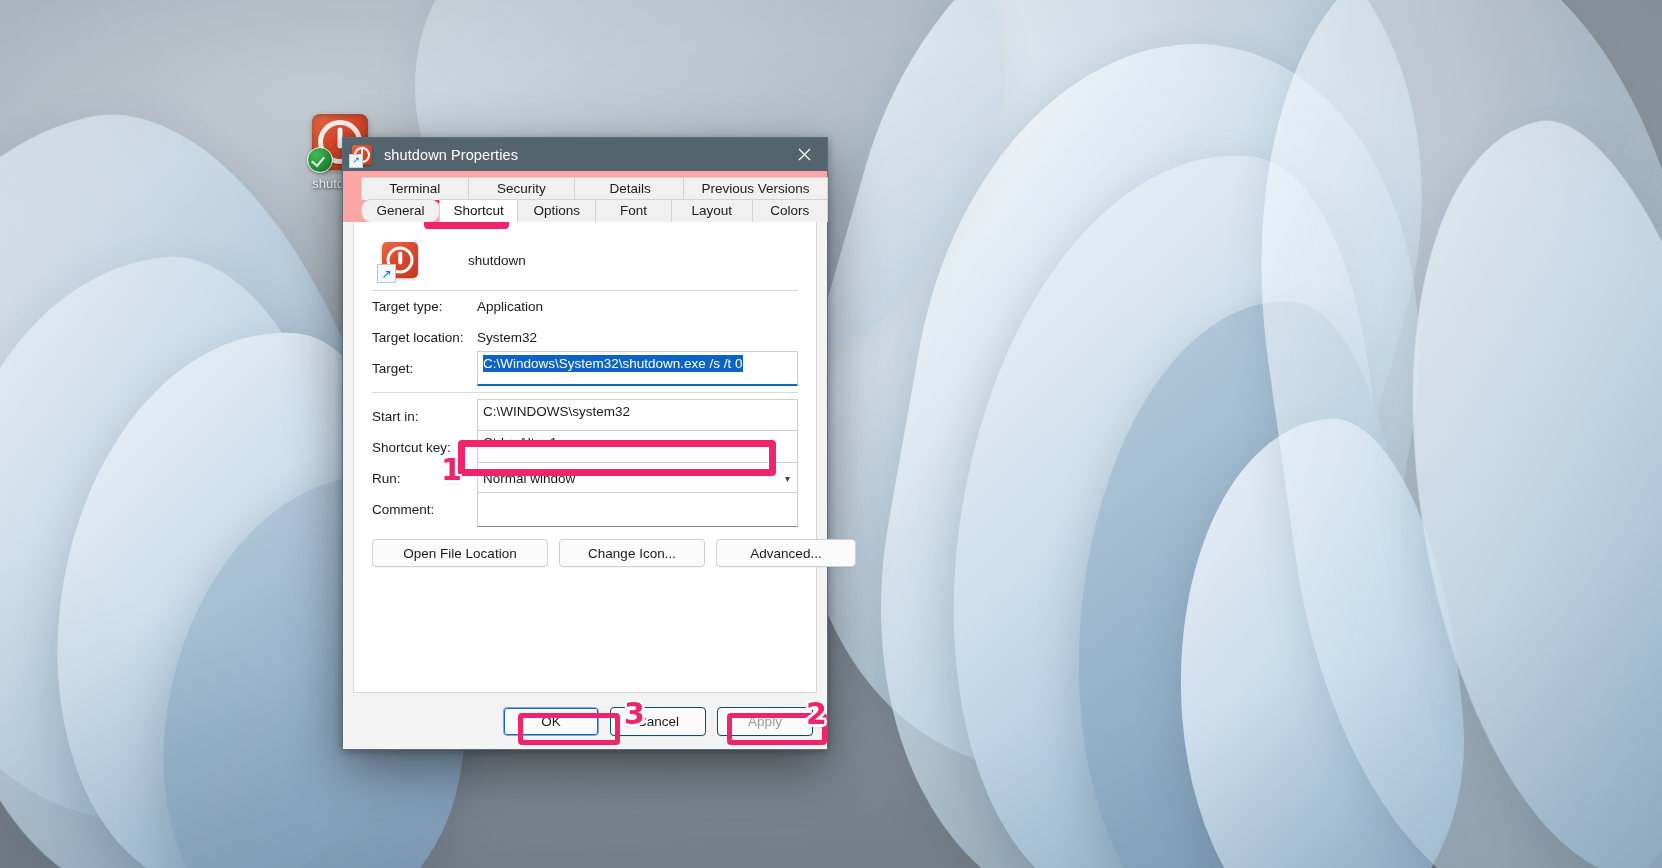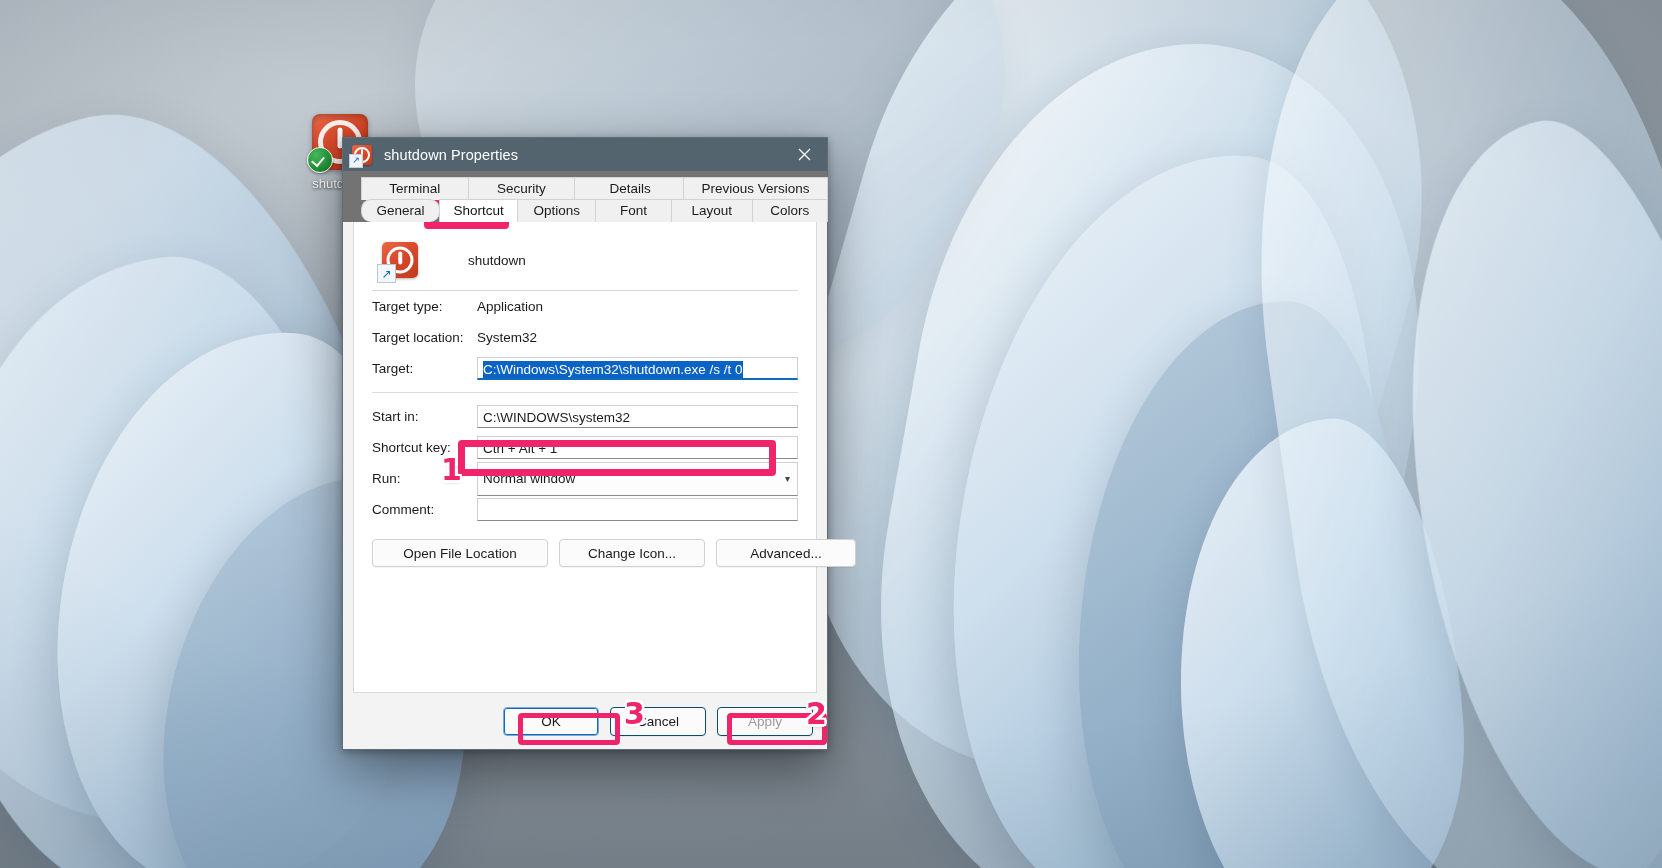--- a/index.html
+++ b/index.html
@@ -104,21 +104,21 @@
   }
   #titlebar .closebtn{
     position:absolute;right:0;top:0;width:46px;height:33px;
     display:flex;align-items:center;justify-content:center;color:#fff;font-size:15px;
     cursor:default;
   }
   #titlebar .closebtn svg{display:block;}
 
   
   #tabstrip{
-    flex:0 0 auto;background:#737373;padding:6px 0 0 0;position:relative;
+    flex:0 0 auto;background:#fca5a5;padding:6px 0 0 0;position:relative;
   }
   .tabrow{display:flex;padding-left:18px;position:relative;}
   .tabrow.row1{z-index:1;}
   .tabrow.row2{margin-top:-1px;z-index:2;}
   .tab{
     height:22px;line-height:22px;padding:0 12px;font-size:13.5px;color:#1b1b1b;
     background:#f0f0f0;border:1px solid #d3d3d3;border-bottom:none;
     margin-right:-1px;text-align:center;white-space:nowrap;
   }
   .tab.sel{background:#ffffff;border-color:#d3d3d3;color:#111;}
@@ -149,21 +149,21 @@
     border:1px solid #b9c7d3;display:flex;align-items:center;justify-content:center;
     color:#1464b4;font-size:12px;line-height:1;
   }
   .headname{margin-left:50px;font-size:13.5px;color:#1b1b1b;}
   .hrule{height:1px;background:#d8d8d8;margin:6px 0 0 0;}
 
   .frow{display:flex;align-items:center;height:31px;}
   .flabel{width:105px;flex:0 0 auto;font-size:13.5px;color:#1b1b1b;}
   .fstatic{font-size:13.5px;color:#1b1b1b;}
   .ftext{
-    flex:1 1 auto;height:23px;line-height:23px;background:#fff;
+    flex:1 1 auto;height:35px;line-height:23px;background:#fff;
     border:1px solid #cfcfcf;border-bottom:1px solid #8a8a8a;
     font-size:13.5px;color:#1b1b1b;padding:0 5px;box-sizing:border-box;
   }
   .ftext.focus{border:1px solid #cfcfcf;border-bottom:2px solid #0f6cbd;}
   .selhl{background:#0b63c5;color:#ffffff;padding:1px 0;}
   .fselect{
     flex:1 1 auto;height:23px;line-height:21px;background:#fdfdfd;
     border:1px solid #cfcfcf;border-bottom:1px solid #8a8a8a;
     font-size:13.5px;color:#1b1b1b;padding:16px 5px;box-sizing:border-box;
     display:flex;align-items:center;justify-content:space-between;

